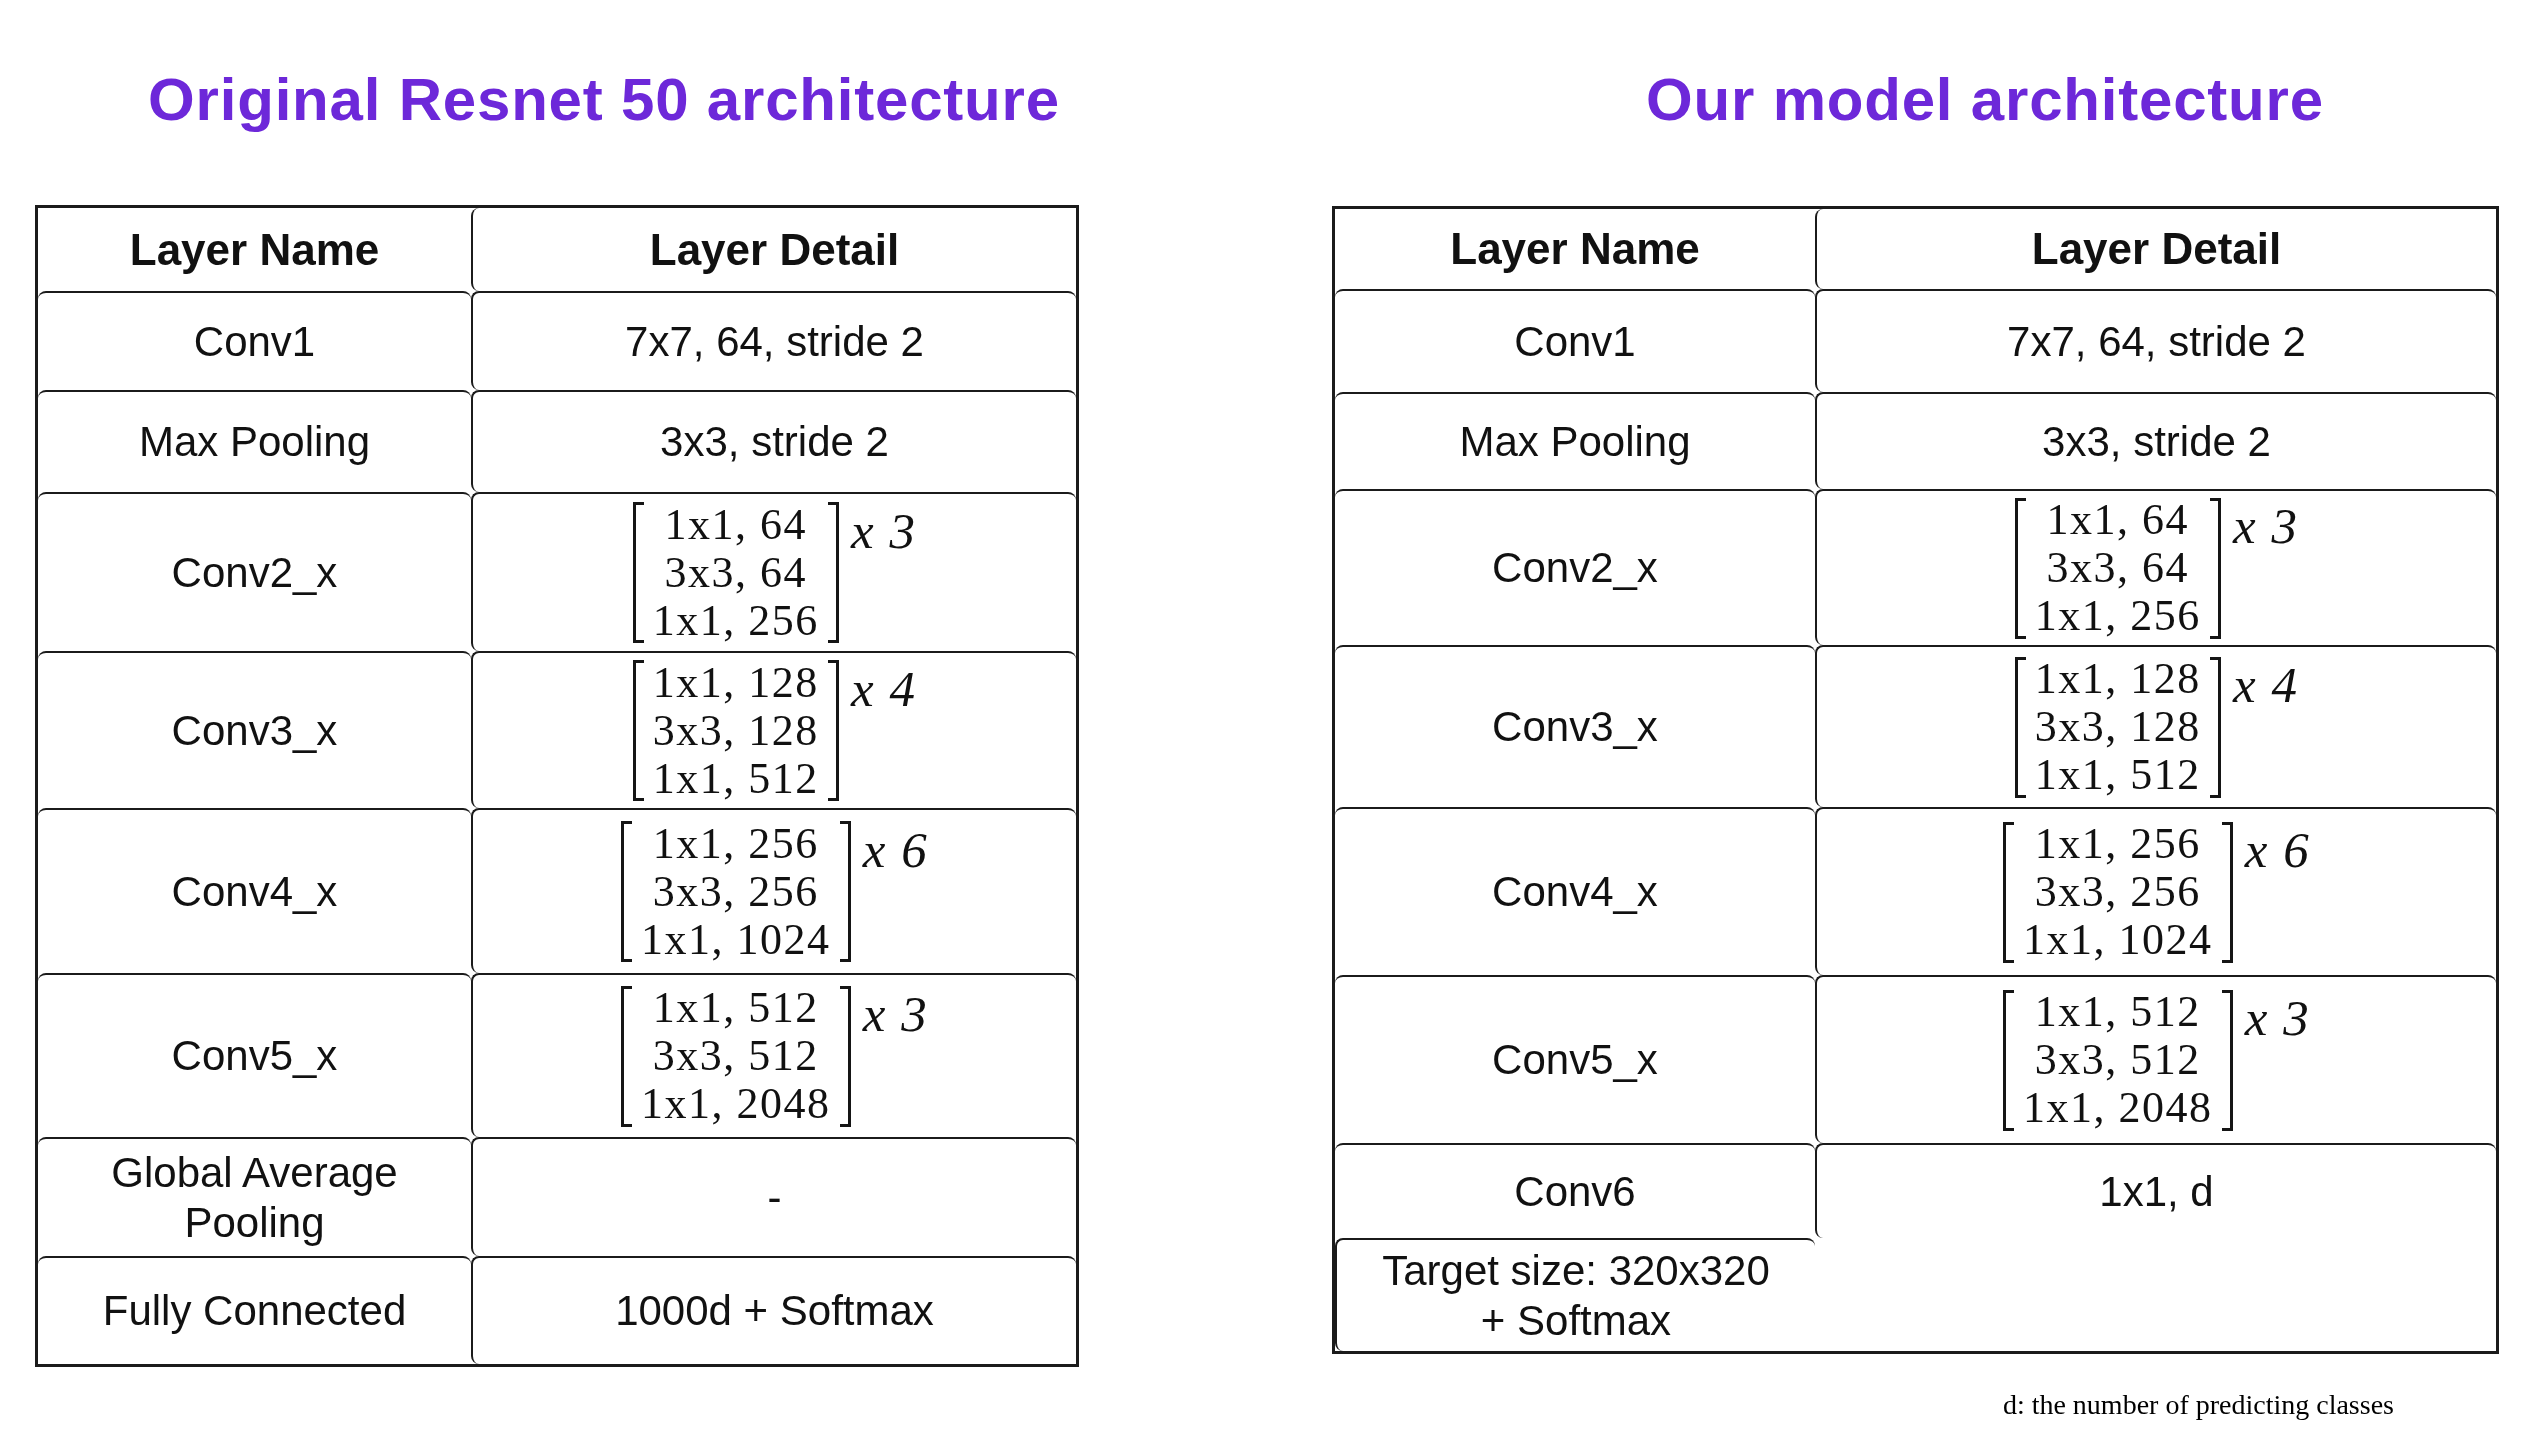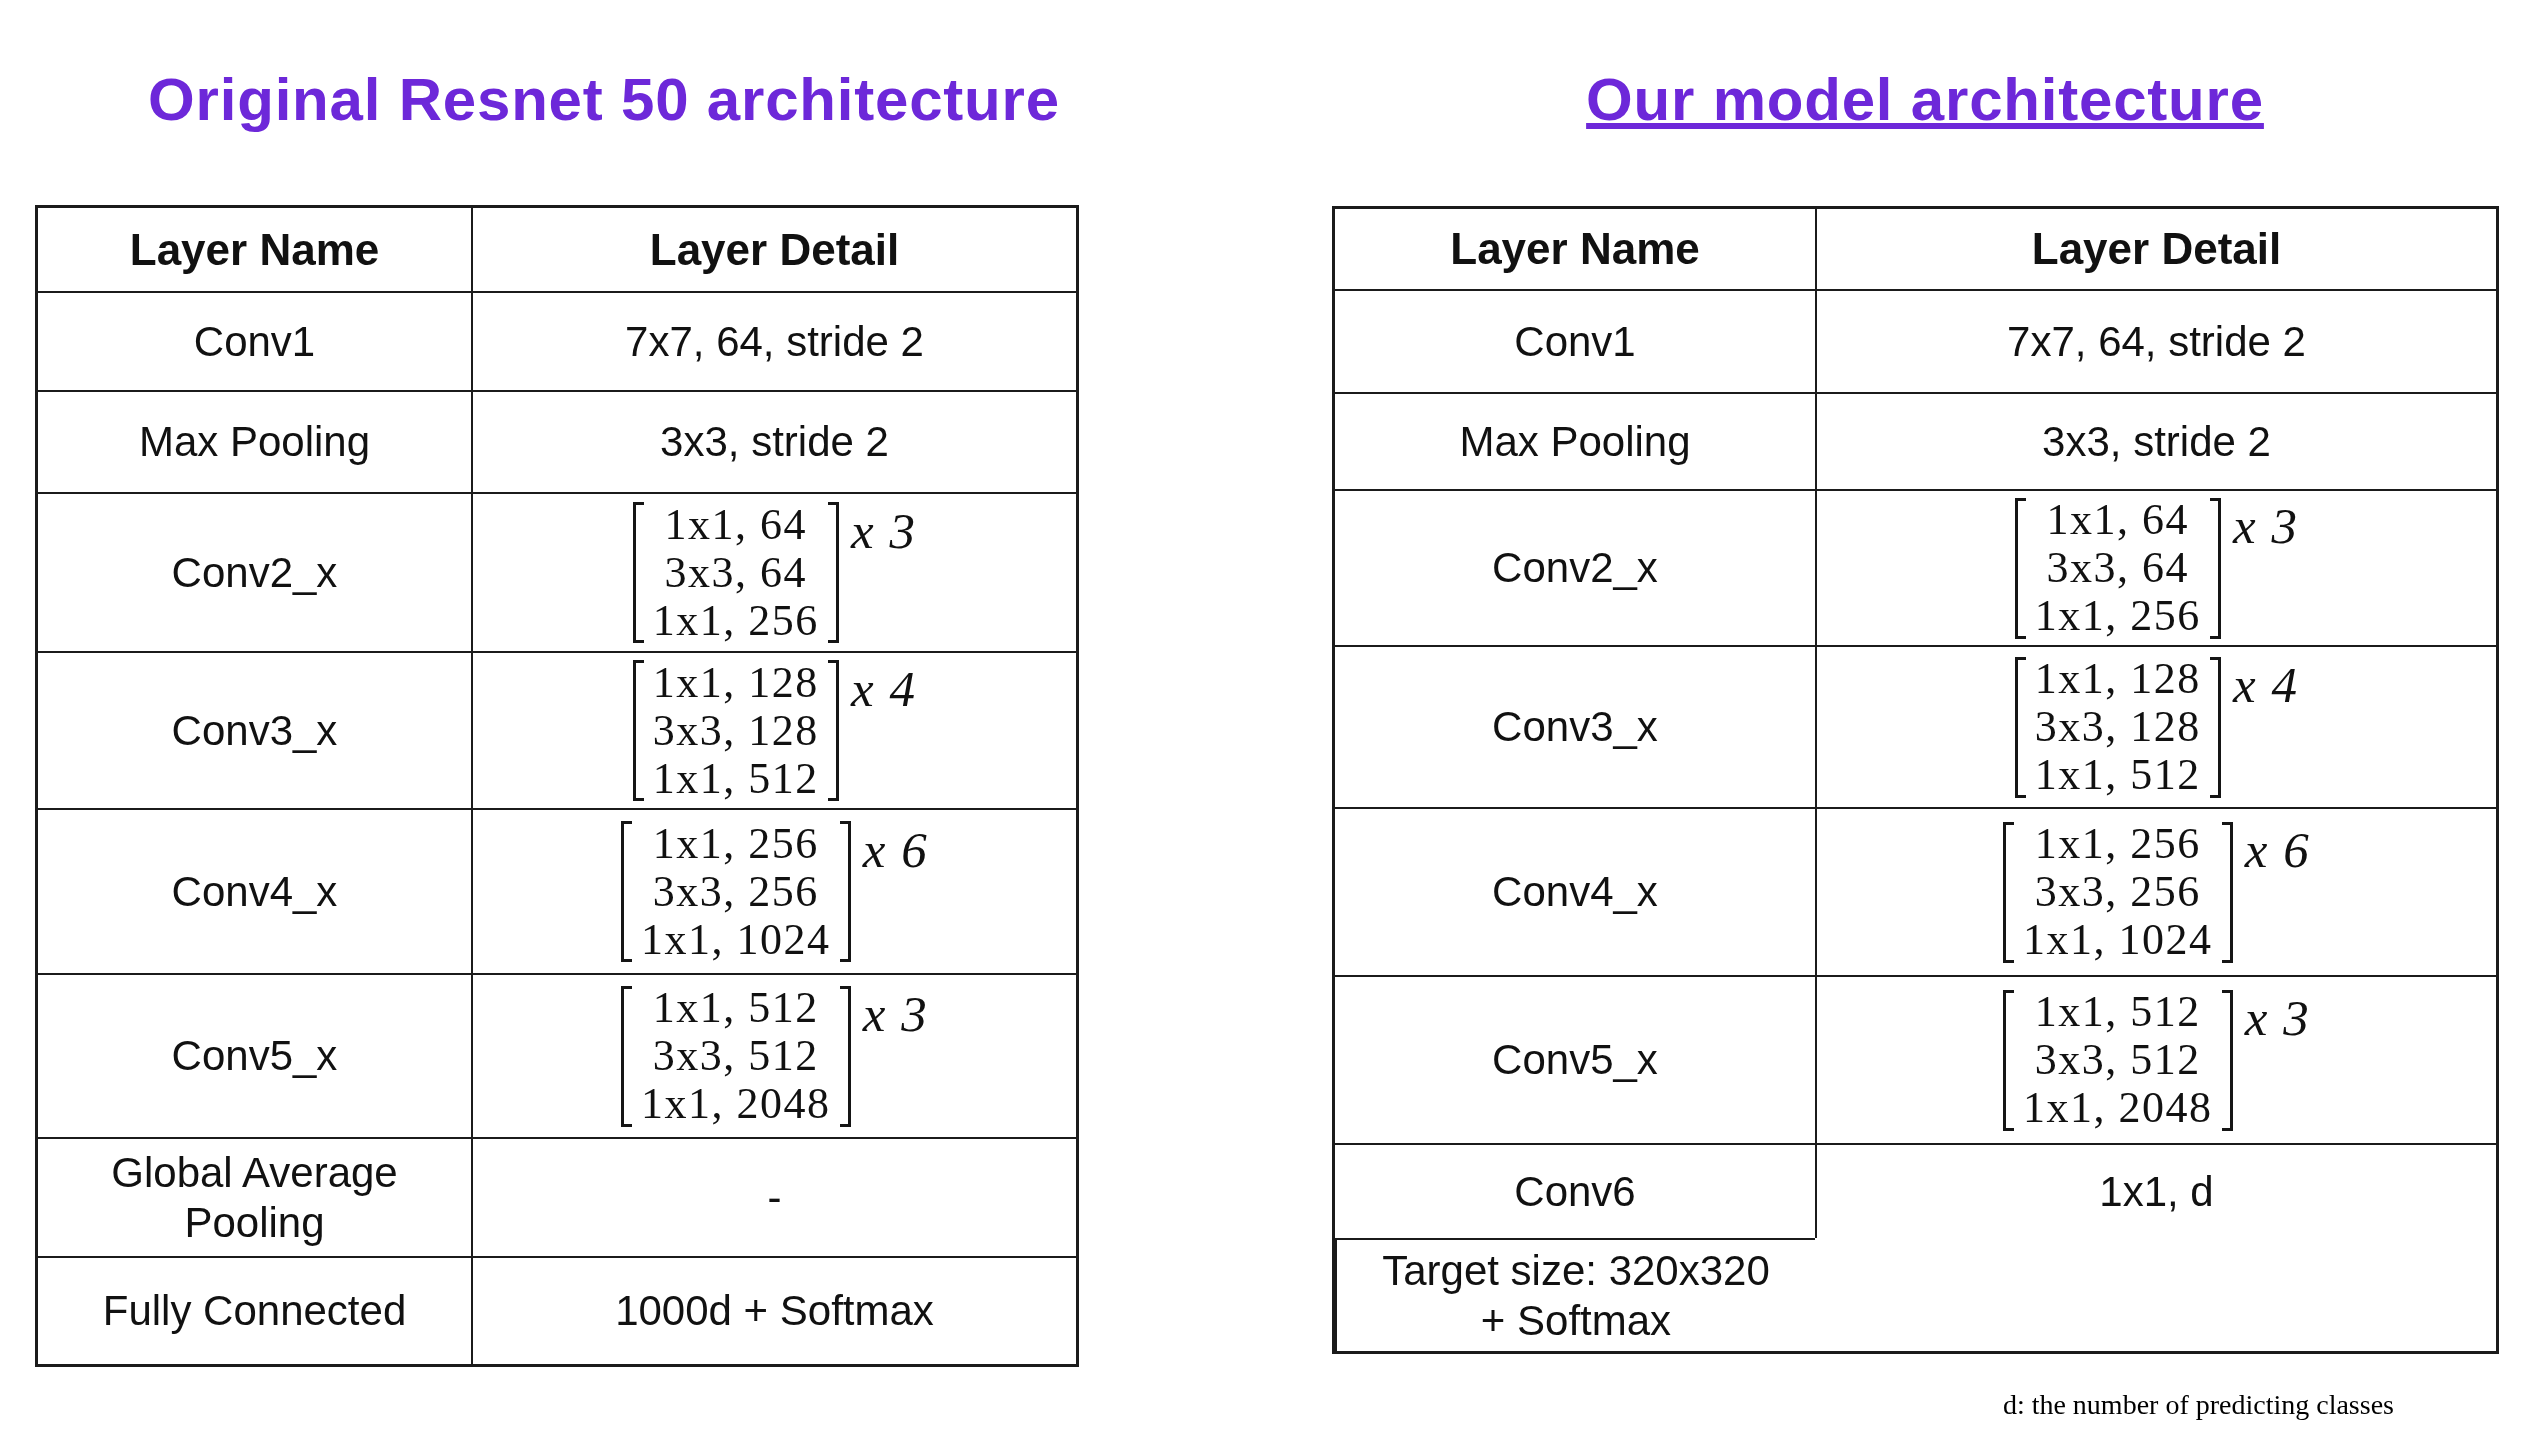--- a/index.html
+++ b/index.html
@@ -3,35 +3,35 @@
 <meta charset="utf-8">
 <style>
   html,body{margin:0;padding:0;background:#ffffff;}
   body{width:2525px;height:1456px;position:relative;overflow:hidden;
        font-family:"Liberation Sans",sans-serif;color:#111;}
 
   .title{position:absolute;top:65px;width:982px;text-align:center;
          font-weight:bold;font-size:60px;color:#6d28d9;
          font-family:"Liberation Sans",sans-serif;letter-spacing:0.8px;}
   #left-title{left:113px;}
-  #right-title{left:1434px;text-decoration:underline;}
+  #right-title{left:1494px;}
 
   .tablebox{position:absolute;display:grid;background:#fff;
             border:3.8px solid #1b1b1b;box-sizing:border-box;}
   #left-table{left:35px;top:205px;width:1044px;height:1162px;
               grid-template-columns:433px 1fr;
               grid-template-rows:83px 99px 102px 159px 157px 165px 164px 119px 1fr;}
   #right-table{left:1332px;top:206px;width:1167px;height:1148px;
                grid-template-columns:480px 1fr;
                grid-template-rows:80px 103px 97px 156px 162px 168px 168px 95px 1fr;}
 
   .cell{display:flex;align-items:center;justify-content:center;
         border-top:2.3px solid #1b1b1b;text-align:center;
         white-space:pre-line;font-size:42px;line-height:1.18;
-        padding:3px 6px;box-sizing:border-box;overflow:hidden;}
+        padding:3px 6px;box-sizing:border-box;overflow:hidden;border-radius:8px;}
   .cell.detail{border-left:2.3px solid #1b1b1b;}
   .cell.r1{border-top:none;}
   .hdr{font-weight:bold;font-size:44px;}
 
   .matrix{display:flex;justify-content:center;}
   .mlines{font-family:"Liberation Serif",serif;font-size:44px;
           line-height:48px;letter-spacing:1.5px;text-align:center;
           white-space:pre-line;padding:0 9px;}
   .bracket{width:11.3px;align-self:stretch;margin:1.5px 0;
            border:3.8px solid #151515;box-sizing:border-box;}

